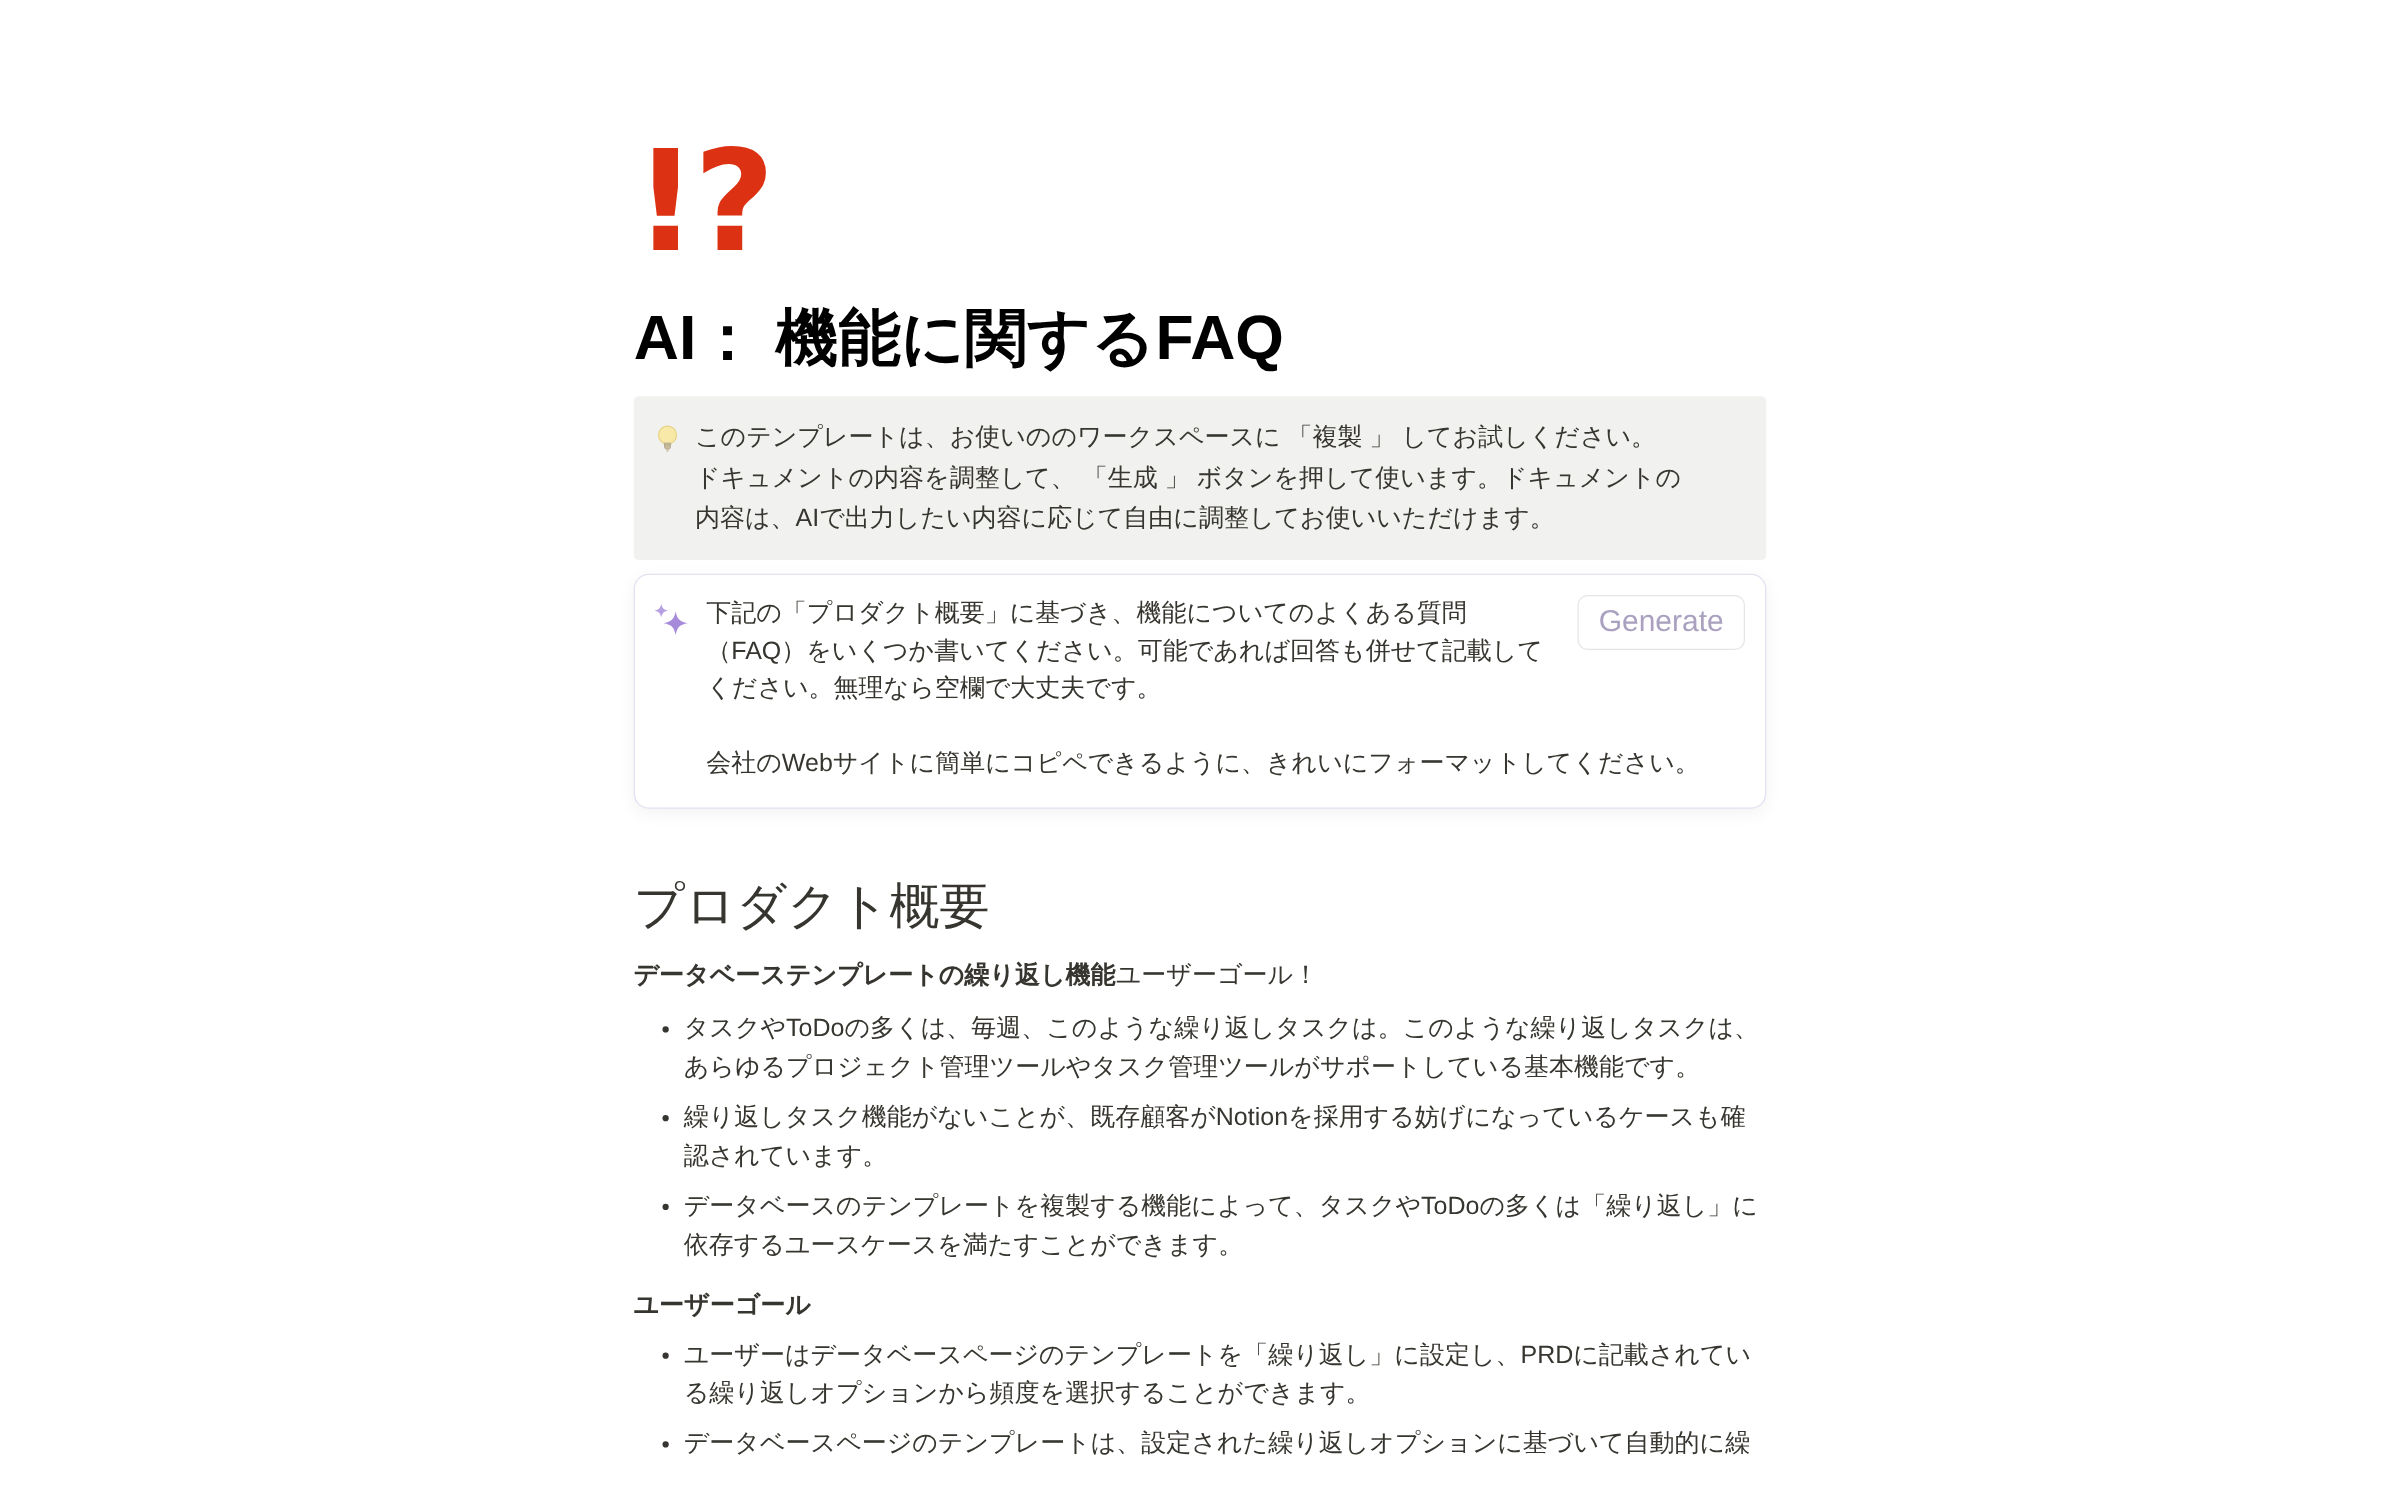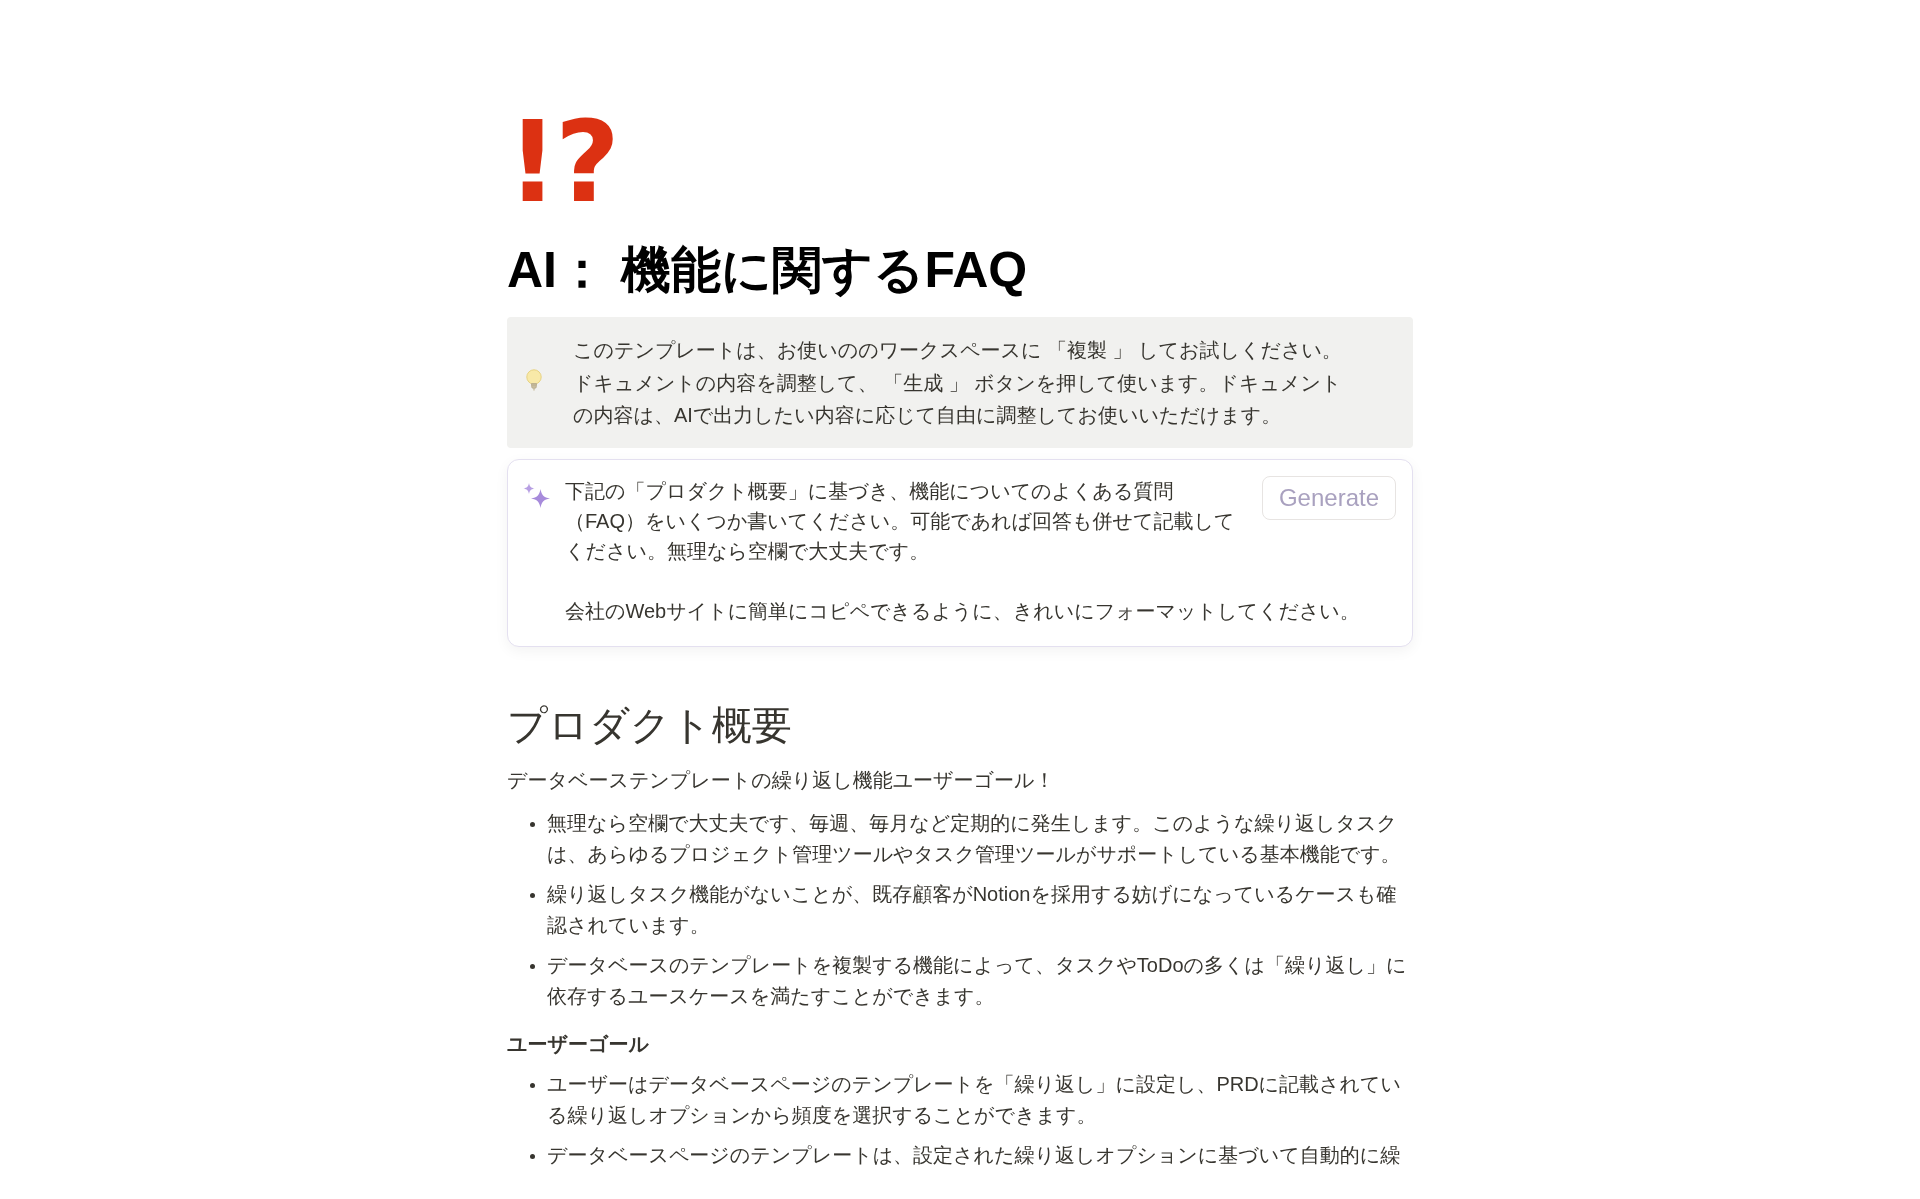--- a/index.html
+++ b/index.html
@@ -15,22 +15,22 @@
     font-size:112px;font-weight:800;line-height:.98;
     color:#DC3112;letter-spacing:-3px;user-select:none;
   }
 
   .page-title{
     margin:24px 0 0;font-size:50px;line-height:1.15;font-weight:700;color:#000000;
   }
 
   .callout{
     margin-top:18px;background:#F1F1EF;border-radius:4px;
-    padding:17px 54px 17px 14px;display:flex;gap:26px;
-    font-size:20px;line-height:1.62;align-items:center;
+    padding:17px 54px 17px 14px;display:flex;gap:9px;
+    font-size:20px;line-height:1.62;
   }
   .callout-icon{flex:0 0 26px;padding-top:4px;}
   .callout-text{white-space:pre-wrap;}
 
   .ai-block{
     margin-top:11px;background:#fff;
     border:1px solid #E4E0F0;border-radius:12px;
     box-shadow:0 4px 14px rgba(15,15,15,.05);
     padding:16px 16px 20px 13px;display:flex;gap:12px;
     font-size:20px;line-height:1.5;
@@ -41,21 +41,21 @@
   .ai-body p.para-gap{margin-top:30px;}
   .generate-btn{
     float:right;margin:0 0 10px 18px;
     background:#ffffff;border:1px solid #E7E4E2;border-radius:8px;
     color:#A9A1BF;font-size:24px;line-height:1;
     padding:9px 16px;font-family:inherit;cursor:pointer;
   }
 
   .h1{margin:54px 0 0;font-size:40px;line-height:1.2;font-weight:400;}
   .intro{margin:16px 0 0;font-size:20px;line-height:1.55;}
-  .intro strong{font-weight:400;}
+  .intro strong{font-weight:700;}
 
   ul.bullets{
     margin:12px 0 0;padding-left:40px;list-style:disc;
     font-size:20px;line-height:1.55;
   }
   ul.bullets li{margin-bottom:9px;}
   ul.bullets li::marker{font-size:0.85em;}
 
   .h3{margin:20px 0 0;font-size:20px;line-height:1.25;font-weight:700;}
 </style>
@@ -95,21 +95,21 @@
       <p>下記の「プロダクト概要」に基づき、機能についてのよくある質問（FAQ）をいくつか書いてください。可能であれば回答も併せて記載してください。無理なら空欄で大丈夫です。</p>
       <p class="para-gap">会社のWebサイトに簡単にコピペできるように、きれいにフォーマットしてください。</p>
     </div>
   </div>
 
   <h2 class="h1">プロダクト概要</h2>
 
   <p class="intro"><strong>データベーステンプレートの繰り返し機能</strong><span>ユーザーゴール！</span></p>
 
   <ul class="bullets">
-    <li>無理なら空欄で大丈夫です、毎週、毎月など定期的に発生します。このような繰り返しタスクは、あらゆるプロジェクト管理ツールやタスク管理ツールがサポートしている基本機能です。</li>
+    <li>タスクやToDoの多くは、毎週、このような繰り返しタスクは。このような繰り返しタスクは、あらゆるプロジェクト管理ツールやタスク管理ツールがサポートしている基本機能です。</li>
     <li>繰り返しタスク機能がないことが、既存顧客がNotionを採用する妨げになっているケースも確認されています。</li>
     <li>データベースのテンプレートを複製する機能によって、タスクやToDoの多くは「繰り返し」に依存するユースケースを満たすことができます。</li>
   </ul>
 
   <h3 class="h3">ユーザーゴール</h3>
 
   <ul class="bullets">
     <li>ユーザーはデータベースページのテンプレートを「繰り返し」に設定し、PRDに記載されている繰り返しオプションから頻度を選択することができます。</li>
     <li>データベースページのテンプレートは、設定された繰り返しオプションに基づいて自動的に繰</li>
   </ul>

